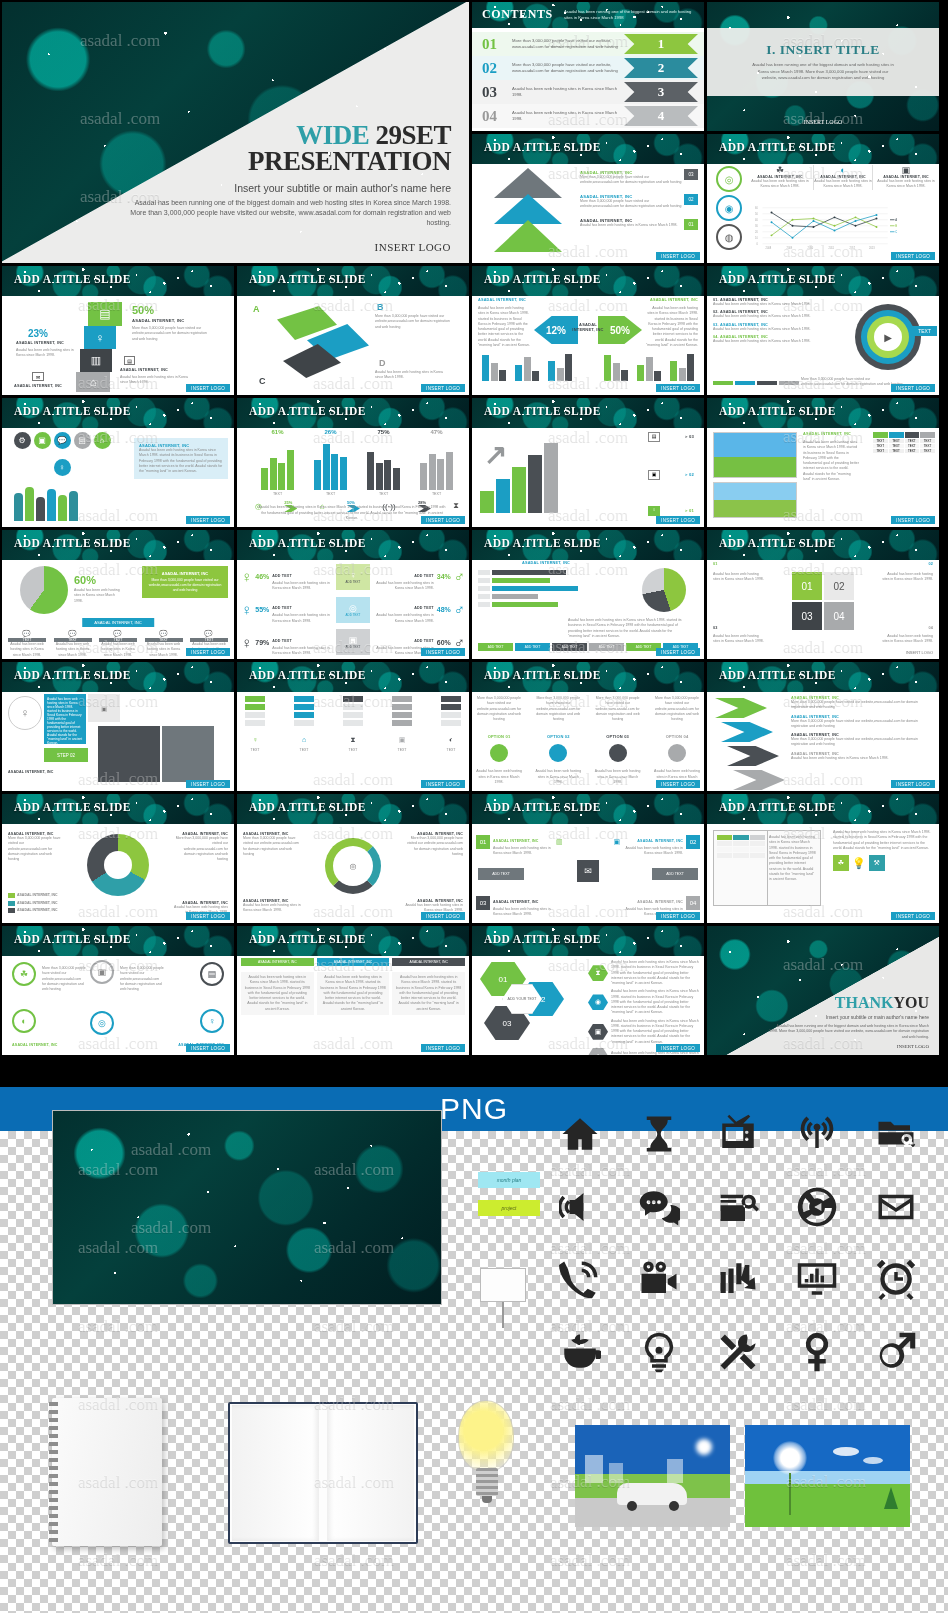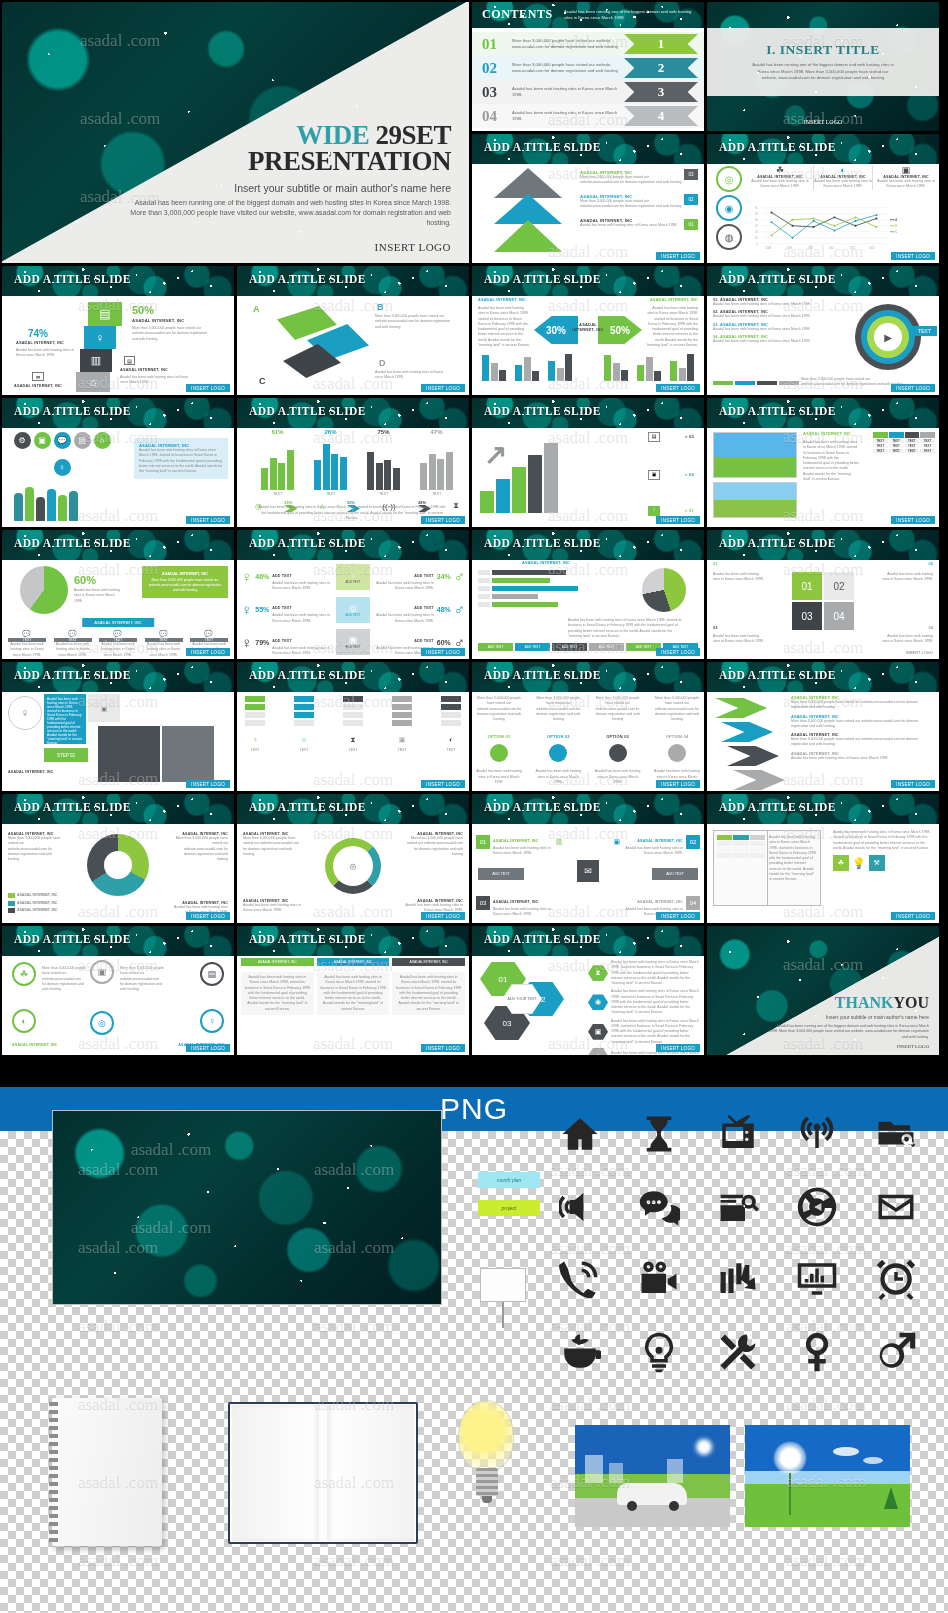--- a/index.html
+++ b/index.html
@@ -385,21 +385,21 @@
       <div class="ttl">ADD A TITLE SLIDE</div>
     </div>
     <div class="body">
       <div style="position:absolute;left:86px;top:6px;width:34px;height:24px;background:#73c244;color:#fff;display:flex;align-items:center;justify-content:center;font-size:12px">▤</div>
       <div style="position:absolute;left:82px;top:30px;width:32px;height:23px;background:#1b9ec4;color:#fff;display:flex;align-items:center;justify-content:center;font-size:12px">♀</div>
       <div style="position:absolute;left:78px;top:53px;width:32px;height:23px;background:#3f4448;color:#fff;display:flex;align-items:center;justify-content:center;font-size:11px">▥</div>
       <div style="position:absolute;left:74px;top:76px;width:34px;height:20px;background:#a8aaac;color:#fff;display:flex;align-items:center;justify-content:center;font-size:11px">⌂</div>
       <div class="pct grn" style="position:absolute;left:130px;top:8px;font-size:11px">50%</div>
       <div class="cap dk" style="position:absolute;left:130px;top:22px">ASADAL INTERNET, INC</div>
       <div class="mini" style="position:absolute;left:130px;top:30px;width:78px">More than 3,000,000 people have visited our website,www.asadal.com for domain registration and web hosting</div>
-      <div class="pct tl" style="position:absolute;left:26px;top:32px;font-size:10px">74%</div>
+      <div class="pct tl" style="position:absolute;left:26px;top:32px;font-size:10px">23%</div>
       <div class="cap dk" style="position:absolute;left:14px;top:45px;font-size:3.8px">ASADAL INTERNET, INC</div>
       <div class="mini" style="position:absolute;left:14px;top:52px;width:62px">Asadal has been  web hosting sites in Korea since March 1998.</div>
       <div style="position:absolute;left:122px;top:60px;width:11px;height:9px;border:1px solid #777;font-size:5px;text-align:center;line-height:9px">▤</div>
       <div class="cap dk" style="position:absolute;left:118px;top:72px;font-size:3.8px">ASADAL INTERNET, INC</div>
       <div class="mini" style="position:absolute;left:118px;top:79px;width:70px">Asadal has been  web hosting sites in Korea since March 1998.</div>
       <div style="position:absolute;left:30px;top:76px;width:12px;height:9px;border:1px solid #777;font-size:5px;text-align:center;line-height:9px">✉</div>
       <div class="cap dk" style="position:absolute;left:12px;top:88px;font-size:3.8px">ASADAL INTERNET, INC</div>
       <div class="logo">INSERT LOGO</div>
     </div>
     <div class="wm">
@@ -434,21 +434,21 @@
 
   <div class="slide">
     <div class="hdr bokeh stars">
       <div class="ttl">ADD A TITLE SLIDE</div>
     </div>
     <div class="body">
       <div class="cap tl" style="position:absolute;left:6px;top:2px;font-size:3.8px">ASADAL INTERNET, INC</div>
       <div class="mini" style="position:absolute;left:6px;top:10px;width:52px">Asadal has been  web hosting sites in Korea since March 1998. started its business in  Seoul  Korea  in  February  1998 with the fundamental goal of providing better  internet services to the world.  Asadal stands for the "morning land" in ancient  Korean.</div>
       <div class="cap grn" style="position:absolute;right:6px;top:2px;font-size:3.8px;text-align:right">ASADAL INTERNET, INC</div>
       <div class="mini" style="position:absolute;right:6px;top:10px;width:52px;text-align:right">Asadal has been  web hosting sites in Korea since March 1998. started its business in  Seoul  Korea  in  February  1998 with the fundamental goal of providing better  internet services to the world.  Asadal stands for the "morning land" in ancient  Korean.</div>
-      <div class="arw-l" style="position:absolute;left:62px;top:20px;width:44px;height:28px;background:#1b9ec4;color:#fff;display:flex;align-items:center;justify-content:center;font-size:10px;font-weight:bold">30%</div>
+      <div class="arw-l" style="position:absolute;left:62px;top:20px;width:44px;height:28px;background:#1b9ec4;color:#fff;display:flex;align-items:center;justify-content:center;font-size:10px;font-weight:bold">12%</div>
       <div class="arw-r" style="position:absolute;right:62px;top:20px;width:44px;height:28px;background:#73c244;color:#fff;display:flex;align-items:center;justify-content:center;font-size:10px;font-weight:bold">50%</div>
       <div class="cap dk" style="position:absolute;left:50%;top:26px;transform:translateX(-50%);font-size:4px;text-align:center;width:34px">ASADAL INTERNET, INC</div>
       <div style="position:absolute;left:10px;bottom:14px;display:flex;gap:9px;align-items:flex-end">
         <div class="bars">
             <i class="bg-tl" style="height:26px"></i>
             <i class="bg-gy" style="height:18px"></i>
             <i class="bg-dk" style="height:11px"></i>
           </div>
         <div class="bars">
             <i class="bg-tl" style="height:16px"></i>

